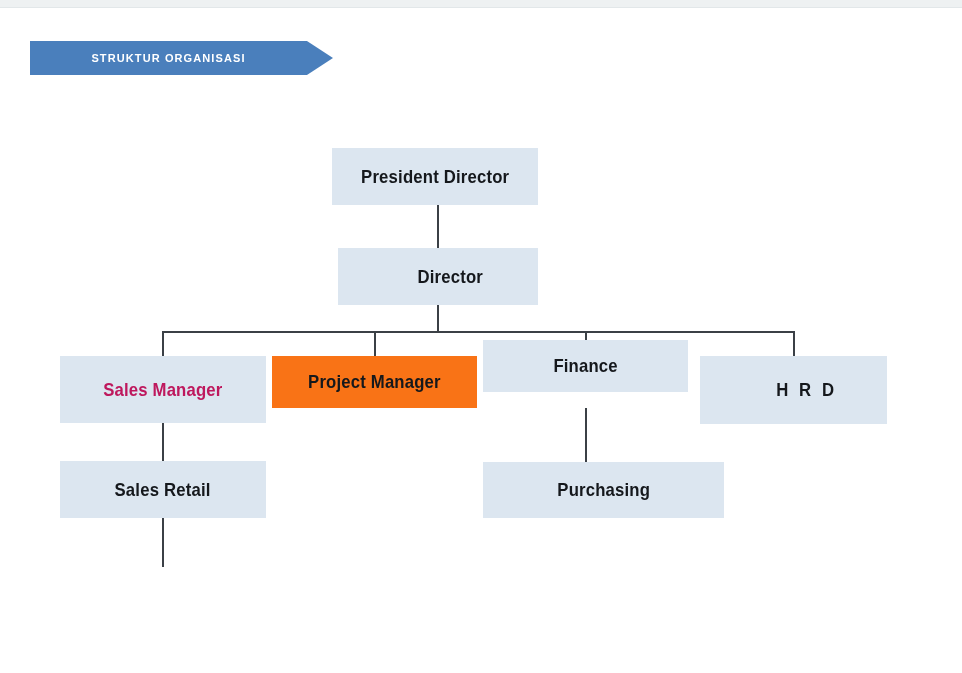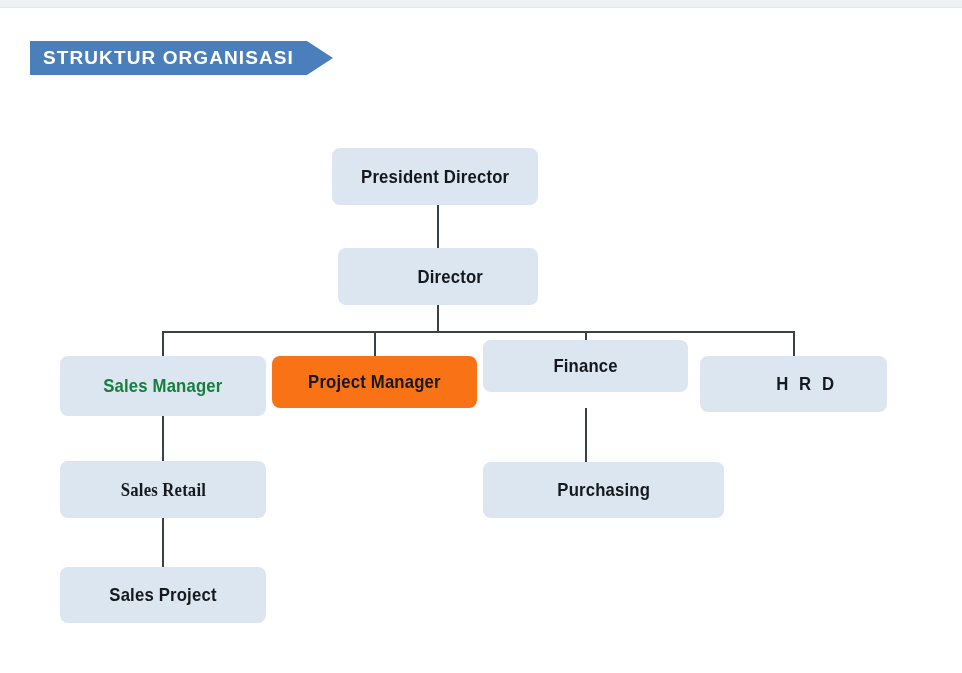--- a/index.html
+++ b/index.html
@@ -52,21 +52,21 @@
     position: absolute;
     left: 0;
     top: 0;
     width: 277px;
     height: 34px;
     display: flex;
     align-items: center;
     justify-content: center;
     color: #ffffff;
     font-family: "Liberation Sans", sans-serif;
-    font-size: 19px;
+    font-size: 11px;
     font-weight: bold;
     letter-spacing: 1.1px;
     white-space: nowrap;
     -webkit-user-select: none;
     user-select: none;
   }
 
   
   #chart {
     position: absolute;
@@ -82,21 +82,20 @@
     align-items: center;
     justify-content: center;
     box-sizing: border-box;
     color: #15181c;
     font-family: "Liberation Sans Narrow", "Liberation Sans", sans-serif;
     font-size: 19px;
     font-weight: bold;
     letter-spacing: 0.2px;
     white-space: nowrap;
     text-align: center;
-    border-radius: 8px;
     -webkit-font-smoothing: none;
   }
   .node.spaced {
     letter-spacing: 3.5px;
   }
   .node-label {
     display: block;
     transform: scaleX(0.88);
   }
   
@@ -129,36 +128,33 @@
       <div class="conn v" style="left: 793px; top: 331px; height: 25px;"></div>
       <div class="conn v" style="left: 162px; top: 408px; height: 53px;"></div>
       <div class="conn v" style="left: 162px; top: 518px; height: 49px;"></div>
       <div class="conn v" style="left: 585px; top: 408px; height: 54px;"></div>
       <div class="node" style="left: 332px; top: 148px; width: 206px; height: 57px; background: rgb(220, 230, 240); color: rgb(21, 24, 28);">
         <span class="node-label">President Director</span>
       </div>
       <div class="node" style="left: 338px; top: 248px; width: 200px; height: 57px; background: rgb(220, 230, 240); color: rgb(21, 24, 28); padding-left: 24px;">
         <span class="node-label">Director</span>
       </div>
-      <div class="node" style="left: 60px; top: 356px; width: 206px; height: 60px; background: rgb(220, 230, 240); color: #15803d;">
+      <div class="node" style="left: 60px; top: 356px; width: 206px; height: 67px; background: rgb(220, 230, 240); color: #be185d;">
         <span class="node-label">Sales Manager</span>
       </div>
       <div class="node" style="left: 272px; top: 356px; width: 205px; height: 52px; background: #f97316; color: rgb(21, 24, 28);">
         <span class="node-label">Project Manager</span>
       </div>
       <div class="node" style="left: 483px; top: 340px; width: 205px; height: 52px; background: rgb(220, 230, 240); color: rgb(21, 24, 28);">
         <span class="node-label">Finance</span>
       </div>
-      <div class="node spaced" style="left: 700px; top: 356px; width: 187px; height: 56px; background: rgb(220, 230, 240); color: rgb(21, 24, 28); padding-left: 27px;">
+      <div class="node spaced" style="left: 700px; top: 356px; width: 187px; height: 68px; background: rgb(220, 230, 240); color: rgb(21, 24, 28); padding-left: 27px;">
         <span class="node-label">H R D</span>
       </div>
-      <div class="node" style="left: 60px; top: 461px; width: 206px; height: 57px; background: rgb(220, 230, 240); color: rgb(21, 24, 28); font-family: Liberation Serif, serif;">
+      <div class="node" style="left: 60px; top: 461px; width: 206px; height: 57px; background: rgb(220, 230, 240); color: rgb(21, 24, 28);">
         <span class="node-label">Sales Retail</span>
       </div>
       <div class="node" style="left: 483px; top: 462px; width: 241px; height: 56px; background: rgb(220, 230, 240); color: rgb(21, 24, 28);">
         <span class="node-label">Purchasing</span>
-      </div>
-      <div class="node" style="left: 60px; top: 567px; width: 206px; height: 56px; background: rgb(220, 230, 240); color: rgb(21, 24, 28);">
-        <span class="node-label">Sales Project</span>
       </div>
     </div>
 
 </div>
 
 </body></html>

